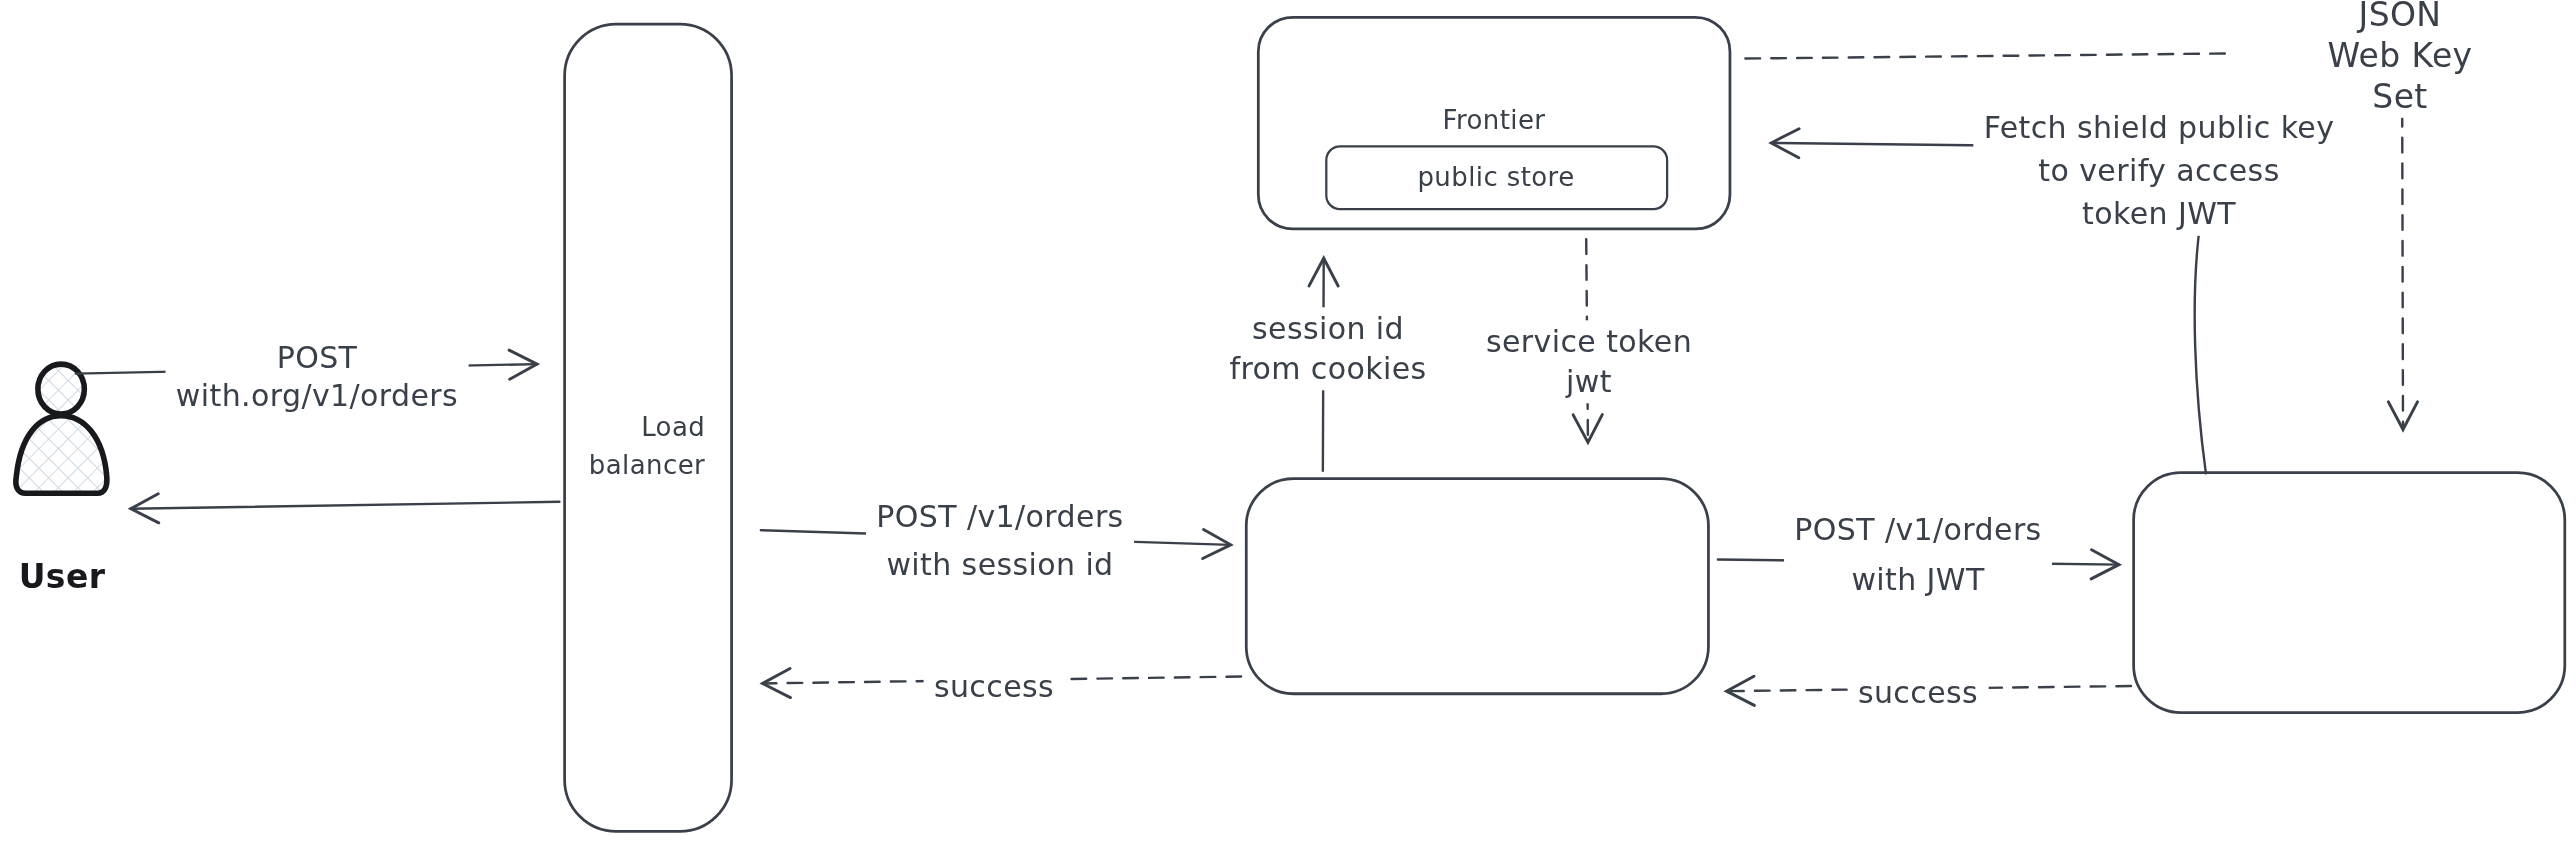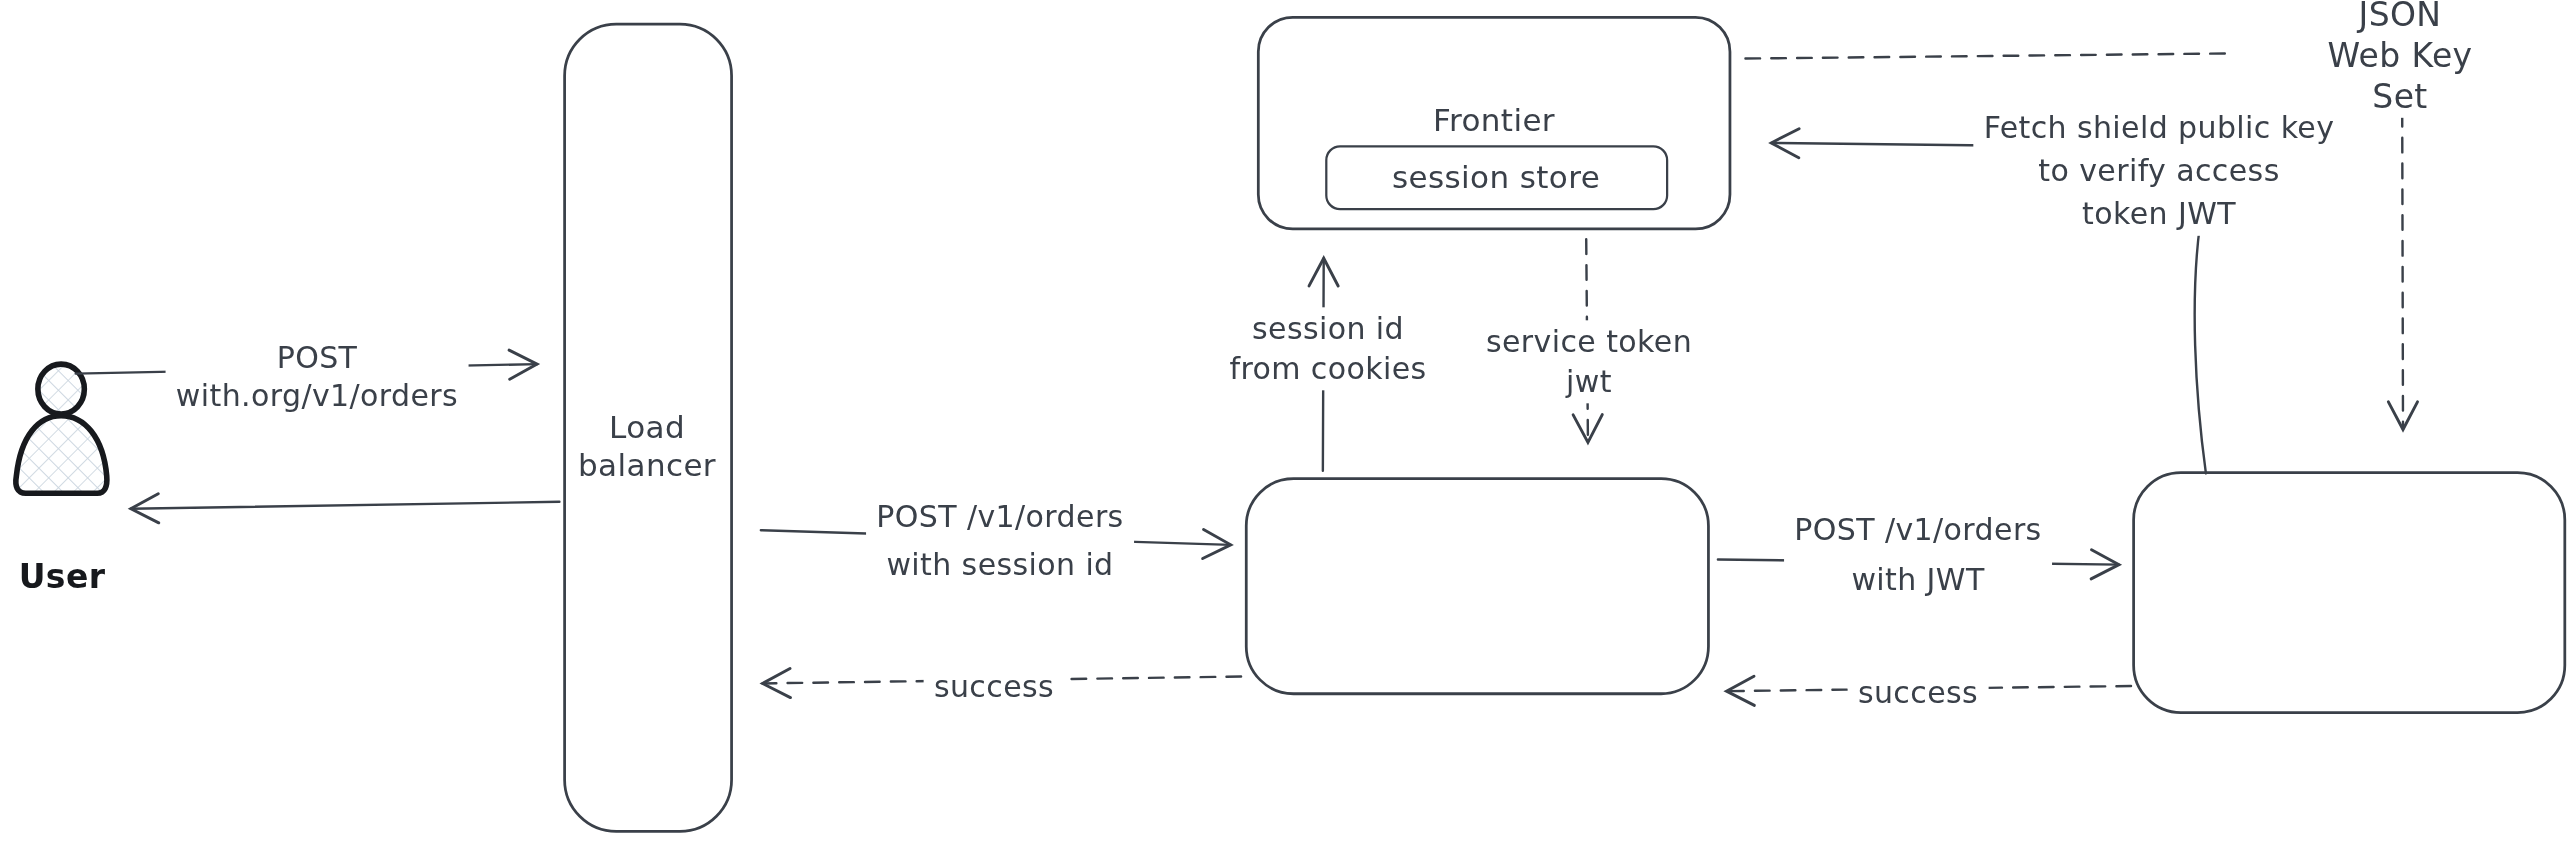--- a/index.html
+++ b/index.html
@@ -29,21 +29,21 @@
     transform:translate(-50%,-50%);
     color:var(--stroke);
     font-size:30px;
     line-height:41px;
     letter-spacing:0.4px;
     white-space:pre-line;
     text-align:center;
     background:var(--bg);
     padding:1.7px 10.3px;
   }
-  .lbl.node-lbl{font-size:31px;line-height:38px;padding:0 5.2px;}
+  .lbl.node-lbl{font-size:26px;line-height:38px;padding:0 5.2px;}
   .lbl.user-lbl{color:var(--user-stroke);font-weight:bold;font-size:33px;background:transparent;margin-top:48px;}
   .lbl.jwks-lbl{font-size:33px;}
 </style>
 </head>
 <body>
 
 <div id="canvas">
 
   <svg id="wires" width="2576" height="847" viewBox="0 0 2993 984">
     <defs>
@@ -75,24 +75,24 @@
     <path class="wire" marker-end="url(#ah)" d="M 1537 547 L 1538 300"></path>
     <path class="wire dashed" marker-end="url(#ah)" d="M 1843 278 L 1845 514"></path>
     <path class="wire" marker-end="url(#ah)" d="M 1996 650 L 2462 656"></path>
     <path class="wire dashed" marker-end="url(#ah)" d="M 2476 797 L 2006 803"></path>
     <path class="wire" marker-end="url(#ah)" d="M 2563 550 C 2550 455 2545 345 2556 262 C 2562 200 2490 174 2400 170 L 2058 166"></path>
     <path class="wire dashed" d="M 2028 68 L 2592 62"></path>
     <path class="wire dashed" marker-end="url(#ah)" d="M 2791 100 L 2792 499"></path>
   </svg>
 
   <div class="lbl user-lbl" style="left:62px;top:528px;">User</div>
-  <div class="lbl node-lbl" style="left:647px;top:446px;">Load
+  <div class="lbl node-lbl" style="left:647px;top:446px;text-align:right;">Load
 balancer</div>
   <div class="lbl node-lbl" style="left:1494px;top:120px;">Frontier</div>
-  <div class="lbl node-lbl" style="left:1496px;top:177px;">session store</div>
+  <div class="lbl node-lbl" style="left:1496px;top:177px;">public store</div>
 
   <div class="lbl" style="left:317px;top:377px;line-height:38px;">POST
 with.org/v1/orders</div>
   <div class="lbl" style="left:1000px;top:541px;line-height:48px;">POST /v1/orders
 with session id</div>
   <div class="lbl" style="left:994px;top:686px;">success</div>
   <div class="lbl" style="left:1328px;top:349px;line-height:40px;">session id
 from cookies</div>
   <div class="lbl" style="left:1589px;top:362px;line-height:40px;">service token
 jwt</div>

